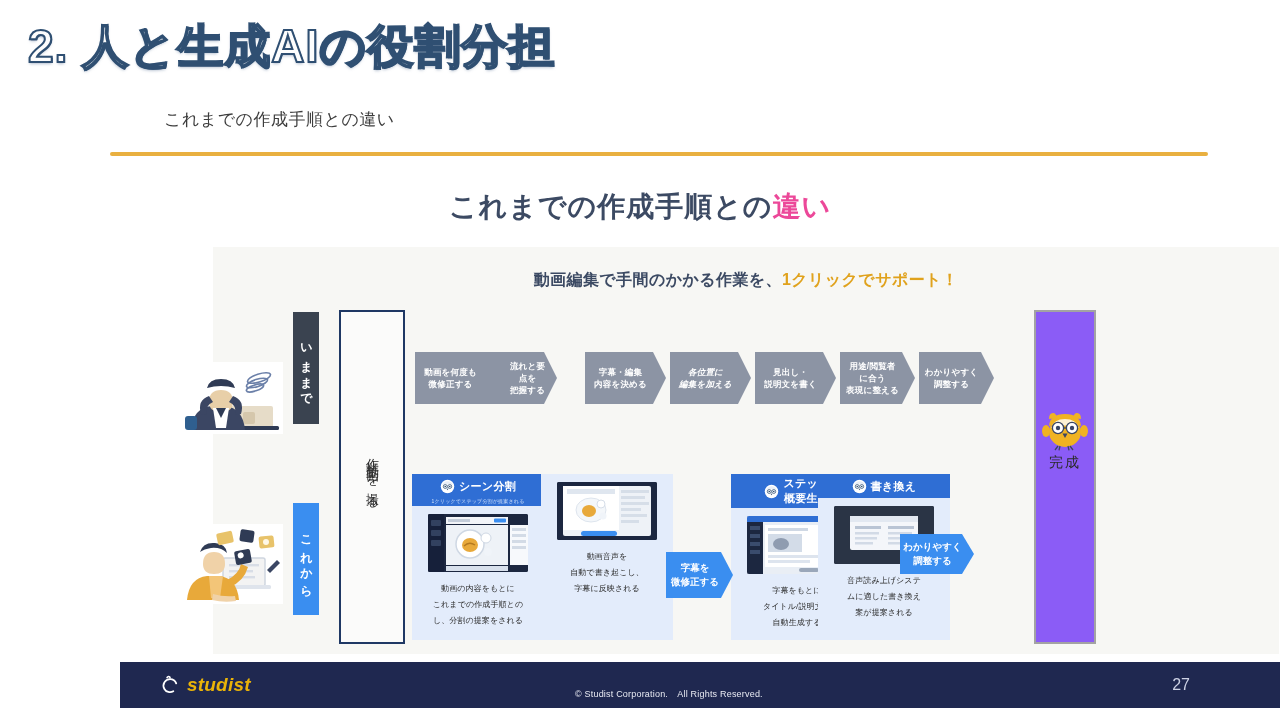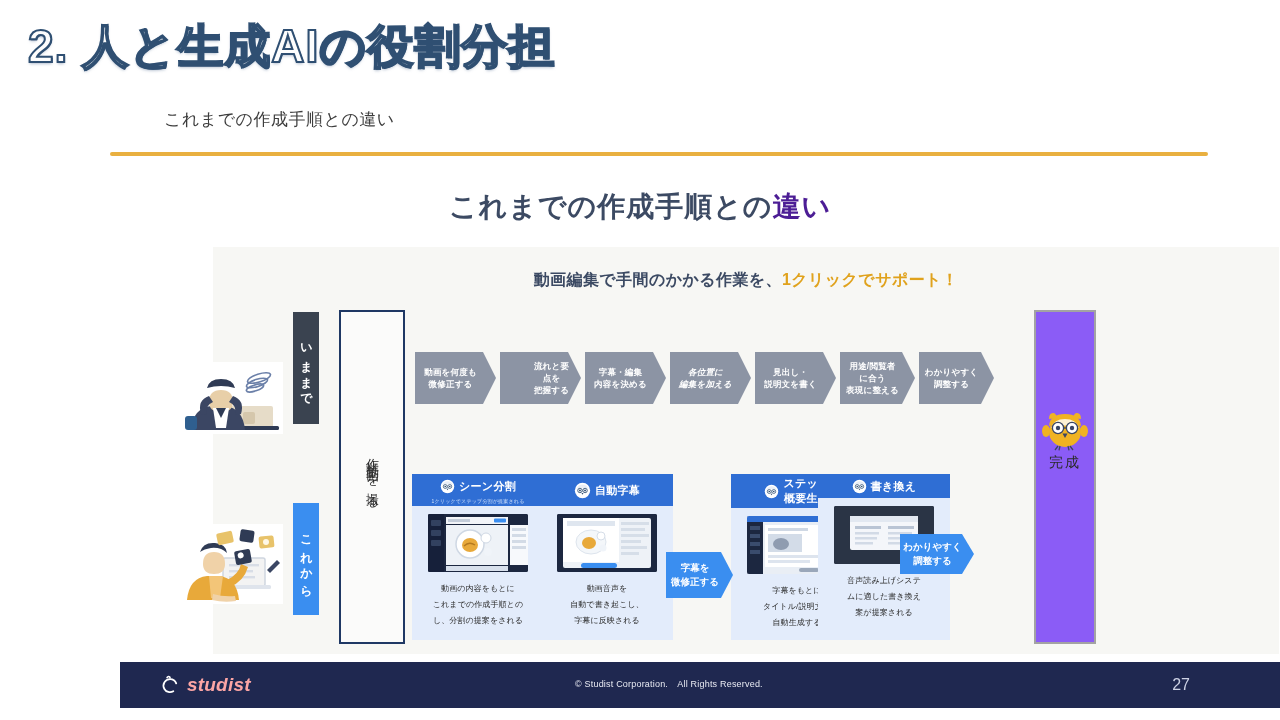--- a/index.html
+++ b/index.html
@@ -25,21 +25,21 @@
   .title-rule{
     position:absolute;left:110px;top:152px;width:1098px;height:4px;
     background:#e9b040;border-radius:2px;
   }
 
   
   .content-title{
     position:absolute;left:0;top:188px;width:1280px;text-align:center;
     font-size:28px;font-weight:700;color:#3c4a63;letter-spacing:1px;
   }
-  .content-title .hl{color:#4c1d95;}
+  .content-title .hl{color:#ec4899;}
 
   .panel{
     position:absolute;left:213px;top:247px;width:1066px;height:407px;
     background:#f7f7f4;
   }
   .panel-heading{
     position:absolute;left:0;top:23px;width:100%;text-align:center;
     font-size:16px;font-weight:700;color:#3c4a63;letter-spacing:.4px;
   }
   .panel-heading .hl{color:#e0a21c;}
@@ -124,24 +124,24 @@
   .done-label{font-size:14px;color:#2b2b2b;margin-top:2px;letter-spacing:2px;}
 
   
   .footer{
     position:absolute;left:120px;top:662px;width:1160px;height:46px;
     background:#1f2850;
   }
   .footer-logo{
     position:absolute;left:40px;top:12px;
     display:flex;align-items:center;gap:7px;
-    color:#fca5a5;font-size:19px;font-weight:700;font-style:italic;letter-spacing:.2px;
+    color:#eab308;font-size:19px;font-weight:700;font-style:italic;letter-spacing:.2px;
   }
   .footer-copy{
-    position:absolute;left:455px;top:16px;
+    position:absolute;left:455px;top:26px;
     color:#e8eaf2;font-size:9px;letter-spacing:.2px;
   }
   .footer-page{
     position:absolute;right:90px;top:14px;
     color:#cdd2e4;font-size:16px;
   }
 </style>
 </head>
 <body>
 
@@ -216,21 +216,21 @@
 <div class="shoot-box">
   <span>作業動画を撮る</span>
 </div>
 
 <div class="chev" style="left:415px;width:81px;">
   <div>
     <div>動画を何度も</div>
     <div>微修正する</div>
   </div>
 </div>
-<div class="chev" style="left:500px;width:81px;padding-left:32px;">
+<div class="chev" style="left:476px;width:81px;padding-left:32px;">
   <div>
     <div>流れと要点を</div>
     <div>把握する</div>
   </div>
 </div>
 <div class="chev" style="left:585px;width:81px;">
   <div>
     <div>字幕・編集</div>
     <div>内容を決める</div>
   </div>
@@ -300,32 +300,20 @@
     </svg>
   </div>
   <div class="card-body">
     <div>動画の内容をもとに</div>
     <div>これまでの作成手順との</div>
     <div>し、分割の提案をされる</div>
   </div>
 </div>
 
 <div class="card" style="left:541px;">
-  <div class="card-head" style="height:32px;">
-    <svg width="17" height="17" viewBox="0 0 20 20">
-      <circle cx="10" cy="10" r="9" fill="#ffffff"></circle>
-      <path d="M3 8 q2-5 7-5 q5 0 7 5 q-7-2-14 0z" fill="#e9eef6"></path>
-      <circle cx="7" cy="10" r="2.6" fill="#fff" stroke="#2f4f72" stroke-width="1"></circle>
-      <circle cx="13" cy="10" r="2.6" fill="#fff" stroke="#2f4f72" stroke-width="1"></circle>
-      <circle cx="7" cy="10" r="1.1" fill="#2f4f72"></circle>
-      <circle cx="13" cy="10" r="1.1" fill="#2f4f72"></circle>
-      <path d="M8.8 13 h2.4 l-1.2 2z" fill="#2f4f72"></path>
-    </svg>
-    <span class="ttl">自動字幕</span>
-  </div>
   <div class="card-thumb">
     <svg width="100" height="58" viewBox="0 0 100 58">
       <rect width="100" height="58" fill="#1c2740"></rect>
       <rect x="6" y="4" width="88" height="50" rx="2" fill="#eef2f7"></rect>
       <rect x="6" y="4" width="56" height="44" fill="#ffffff"></rect>
       <rect x="10" y="7" width="48" height="5" fill="#dfe6ef"></rect>
       <ellipse cx="34" cy="28" rx="15" ry="12" fill="#f4f7fa" stroke="#dde4ed" stroke-width="1"></ellipse>
       <ellipse cx="32" cy="29" rx="7" ry="6" fill="#e8a93a"></ellipse>
       <circle cx="44" cy="22" r="4" fill="#ffffff" stroke="#d6dee8" stroke-width="1"></circle>
       <circle cx="46" cy="34" r="3.5" fill="#f0f4f9"></circle>

